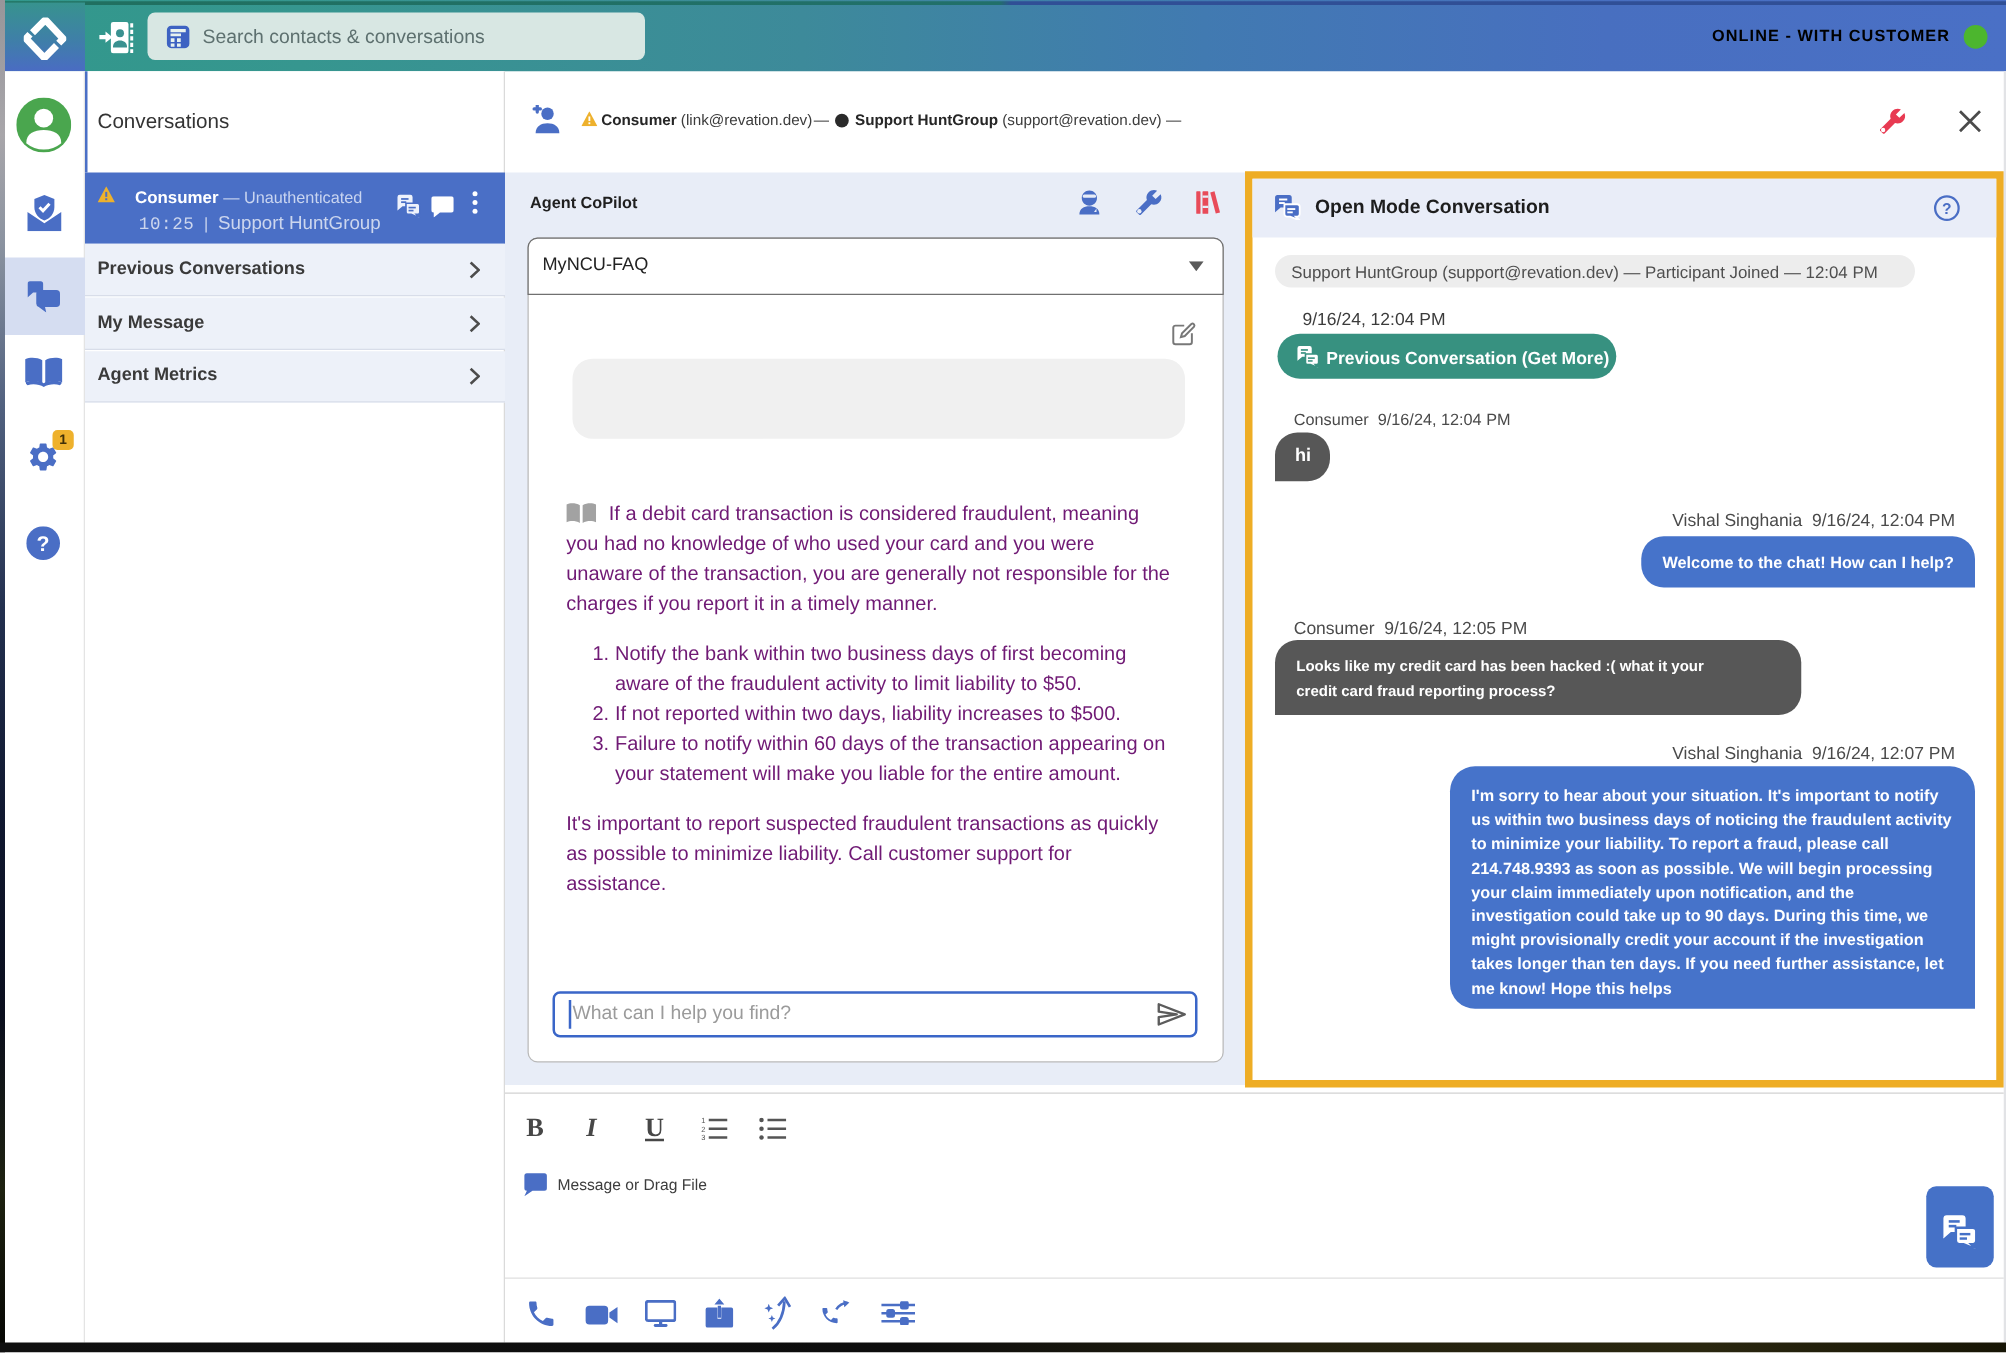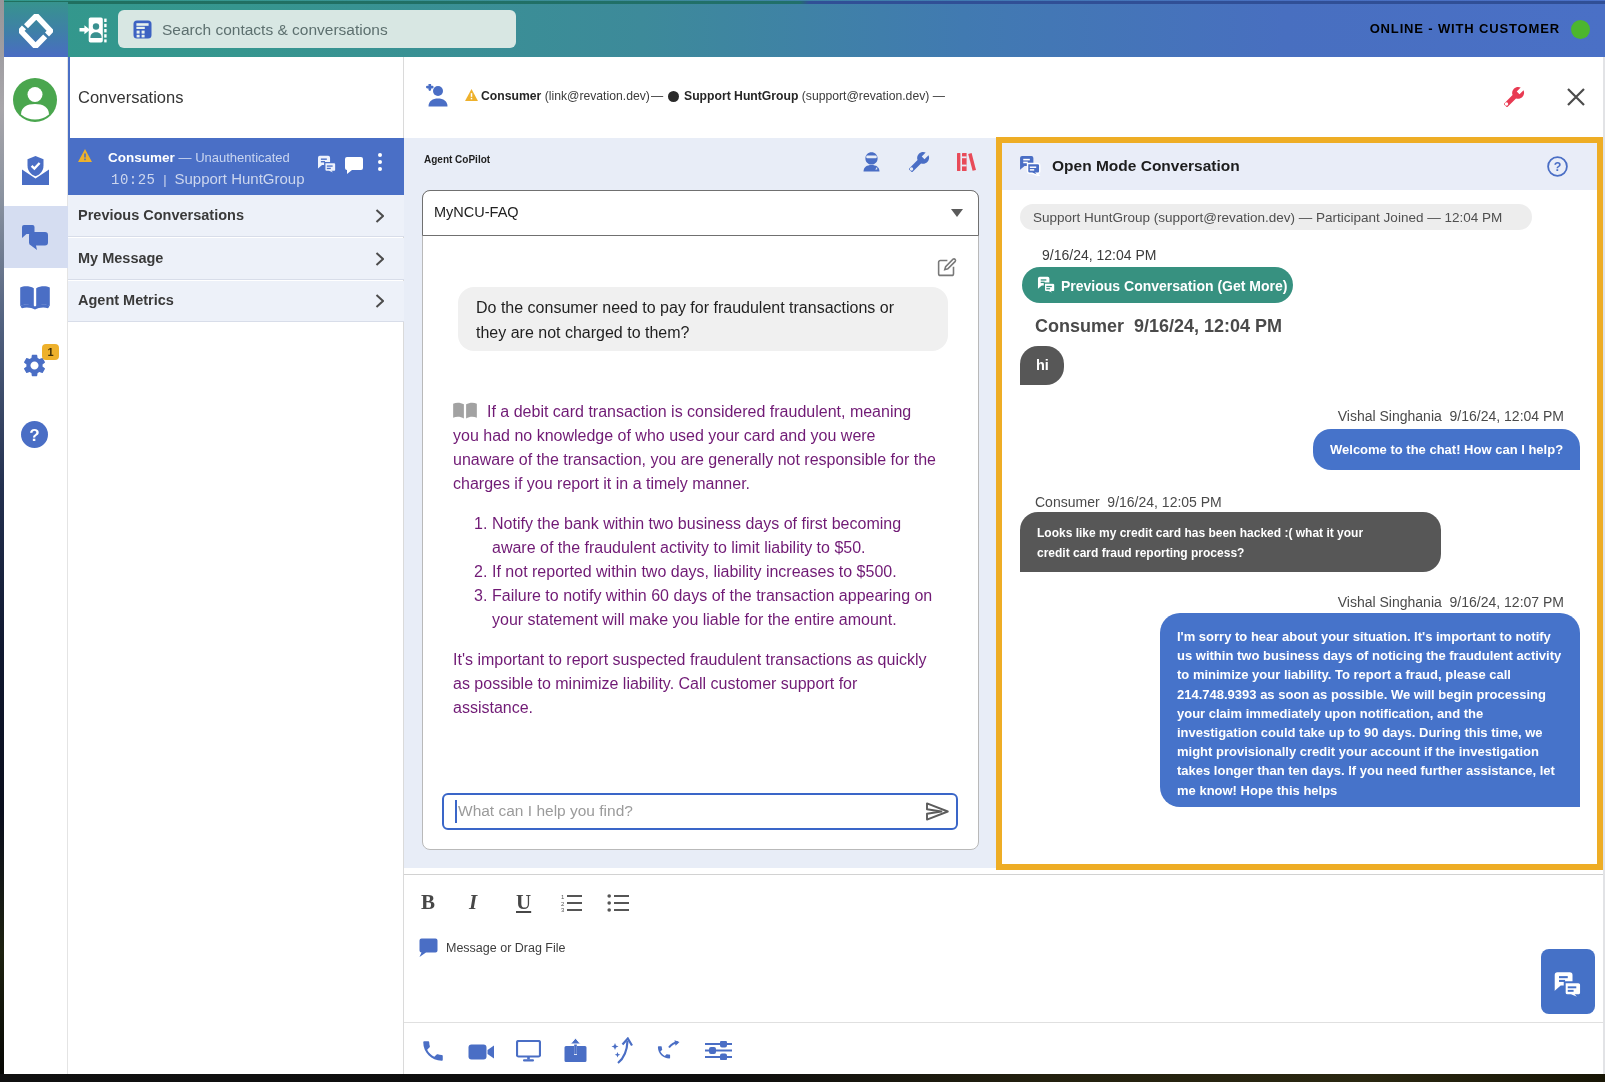--- a/index.html
+++ b/index.html
@@ -159,21 +159,21 @@
   <g transform="scale(-1,1) translate(-24,0)">
   <path fill="#e83a52" d="M22.7,19l-9.1-9.1c0.9-2.3,0.4-5-1.5-6.9c-2-2-5-2.4-7.4-1.3L9,6L6,9L1.6,4.7C0.4,7.1,0.9,10.1,2.9,12.1c1.9,1.9,4.6,2.4,6.9,1.5l9.1,9.1c0.4,0.4,1,0.4,1.4,0l2.3-2.3C23.1,20,23.1,19.4,22.7,19z"></path>
   <circle cx="20.2" cy="19.6" r="1.9" fill="#fff"></circle>
       </g>
 </svg>
 <svg class="abs" style="left:1566px;top:87px;" width="20" height="20" viewBox="0 0 20 20">
   <path d="M2,2 L18,18 M18,2 L2,18" stroke="#4b4b4b" stroke-width="2.2"></path>
 </svg>
 
 <div class="abs" style="left:404px;top:138px;width:592px;height:730px;background:#e8edf7;"></div>
-<div class="abs nowrap" style="left:424px;top:154px;font-size:10px;font-weight:bold;color:#1f1f1f;">Agent CoPilot</div>
+<div class="abs nowrap" style="left:424px;top:154px;font-size:13px;font-weight:bold;color:#1f1f1f;">Agent CoPilot</div>
 
 <svg class="abs" style="left:862px;top:152px;" width="19" height="20" viewBox="0 0 19 20">
   <g fill="#4a6ec5">
     <path d="M9.5,0.3 c-3.4,0 -6.1,2.7 -6.1,6.1 c0,3.4 2.7,6.1 6.1,6.1 c3.4,0 6.1,-2.7 6.1,-6.1 c0,-3.4 -2.7,-6.1 -6.1,-6.1 z"></path>
     <path d="M1.5,19.5 c0,-4.5 3.6,-6.5 8,-6.5 c4.4,0 8,2 8,6.5 z"></path>
   </g>
   <rect x="4.2" y="3.6" width="10.6" height="2.6" rx="1.2" fill="#e8edf7"></rect>
   <path d="M13.2,17.6 l2,-2.8 v2.8 z" fill="#e8edf7"></path>
 </svg>
 
@@ -202,21 +202,20 @@
     </svg>
 
 <svg class="abs" style="left:936px;top:257px;" width="21" height="21" viewBox="0 0 24 24">
   <g fill="none" stroke="#787878" stroke-width="1.8">
     <path d="M13,4 H5 a2,2 0 0 0 -2,2 v13 a2,2 0 0 0 2,2 h13 a2,2 0 0 0 2,-2 v-8"></path>
   </g>
   <path d="M10,14.5 l1,-3.5 l8.5,-8.5 a1.8,1.8 0 0 1 2.5,2.5 l-8.5,8.5 z" fill="none" stroke="#787878" stroke-width="1.8"></path>
 </svg>
 
 <div class="abs" style="left:458px;top:287px;width:490px;height:64px;background:#f0f0f0;border-radius:16px;"></div>
-<div class="abs nowrap" style="left:476px;top:296px;font-size:16px;line-height:24.5px;color:#1f1f1f;">Do the consumer need to pay for fraudulent transactions or<br>they are not charged to them?</div>
 
 <svg class="abs" style="left:453px;top:402px;" width="24" height="18" viewBox="0 0 30 22">
   <g fill="#a2a2a2">
     <path d="M13.6,2.6 C11.4,1.2 8.6,0.6 6,0.6 c-2,0 -4.1,0.35 -5.8,1.2 V19.5 c1.7,-0.85 3.8,-1.2 5.8,-1.2 c2.6,0 5.4,0.6 7.6,2 z"></path>
     <path d="M16.4,2.6 c2.2,-1.4 5,-2 7.6,-2 c2,0 4.1,0.35 5.8,1.2 V19.5 c-1.7,-0.85 -3.8,-1.2 -5.8,-1.2 c-2.6,0 -5.4,0.6 -7.6,2 z"></path>
   </g>
 </svg>
 <div class="abs nowrap" style="left:453px;top:400px;font-size:16px;line-height:24px;color:#701a75;">
   <div style="text-indent:34px;">If a debit card transaction is considered fraudulent, meaning<br>you had no knowledge of who used your card and you were<br>unaware of the transaction, you are generally not responsible for the<br>charges if you report it in a timely manner.</div>
   <div style="margin-top:16px;"><span style="display:inline-block;width:39px;text-align:left;padding-left:21px;">1.</span>Notify the bank within two business days of first becoming<br><span style="display:inline-block;width:39px;"></span>aware of the fraudulent activity to limit liability to $50.<br><span style="display:inline-block;width:39px;text-align:left;padding-left:21px;">2.</span>If not reported within two days, liability increases to $500.<br><span style="display:inline-block;width:39px;text-align:left;padding-left:21px;">3.</span>Failure to notify within 60 days of the transaction appearing on<br><span style="display:inline-block;width:39px;"></span>your statement will make you liable for the entire amount.</div>
@@ -264,21 +263,21 @@
         <rect x="4.6" y="7.3" width="5" height="1.7"></rect>
       </g>
   <path d="M9.3,9.2 h11.2 a2.2,2.2 0 0 1 2.2,2.2 v6.4 a2.2,2.2 0 0 1 -2.2,2.2 h-1.2 l3.4,3.4 -8.4,-3.4 h-2.8 a2.2,2.2 0 0 1 -2.2,-2.2 z" fill="#fff" stroke="#379180" stroke-width="1.6"></path>
   <g fill="#379180">
         <rect x="11.8" y="12.6" width="7" height="1.6"></rect>
         <rect x="11.8" y="15.5" width="4.8" height="1.6"></rect>
       </g>
 </svg>
 <div class="abs nowrap" style="left:1061px;top:278px;font-size:14px;font-weight:bold;color:#fff;">Previous Conversation (Get More)</div>
 
-<div class="abs nowrap" style="left:1035px;top:316px;font-size:18px;color:#4a4a4a;font-weight:bold;">Consumer&nbsp; 9/16/24, 12:04 PM</div>
+<div class="abs nowrap" style="left:1035px;top:328px;font-size:13px;color:#4a4a4a;">Consumer&nbsp; 9/16/24, 12:04 PM</div>
 <div class="abs" style="left:1020px;top:346px;width:44px;height:39px;background:#575757;border-radius:18px 18px 18px 0;"></div>
 <div class="abs nowrap" style="left:1036px;top:357px;font-size:14.5px;font-weight:bold;color:#fff;">hi</div>
 
 <div class="abs nowrap" style="right:41px;top:408px;font-size:14px;color:#4a4a4a;">Vishal Singhania&nbsp; 9/16/24, 12:04 PM</div>
 <div class="abs" style="left:1313px;top:429px;width:267px;height:41px;background:#4673ca;border-radius:18px 18px 0 18px;"></div>
 <div class="abs nowrap" style="left:1330px;top:442px;font-size:13px;font-weight:bold;color:#fff;">Welcome to the chat! How can I help?</div>
 
 <div class="abs nowrap" style="left:1035px;top:494px;font-size:14px;color:#4a4a4a;">Consumer&nbsp; 9/16/24, 12:05 PM</div>
 <div class="abs" style="left:1020px;top:512px;width:421px;height:60px;background:#575757;border-radius:18px 18px 18px 0;"></div>
 <div class="abs nowrap" style="left:1037px;top:523px;font-size:12px;font-weight:bold;color:#fff;line-height:20px;">Looks like my credit card has been hacked :( what it your<br>credit card fraud reporting process?</div>

